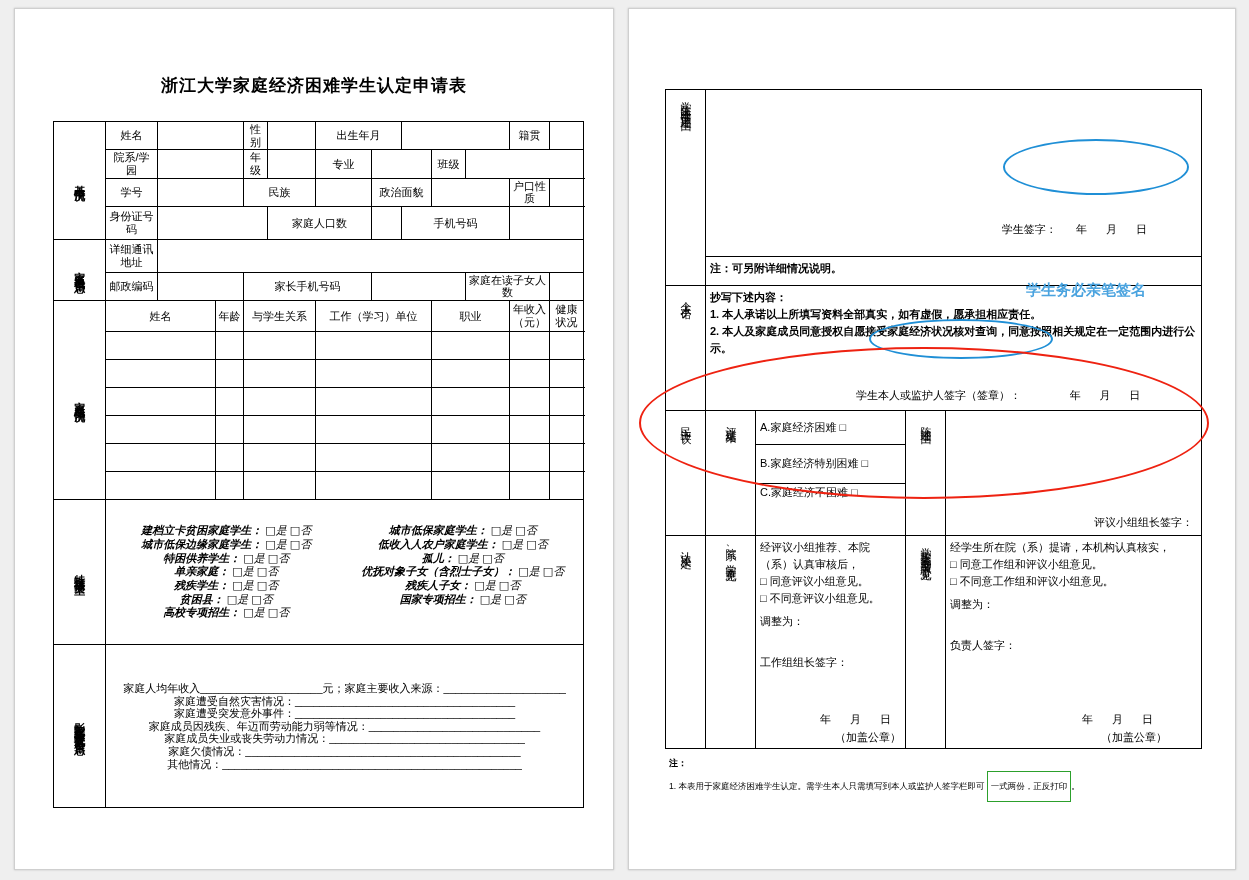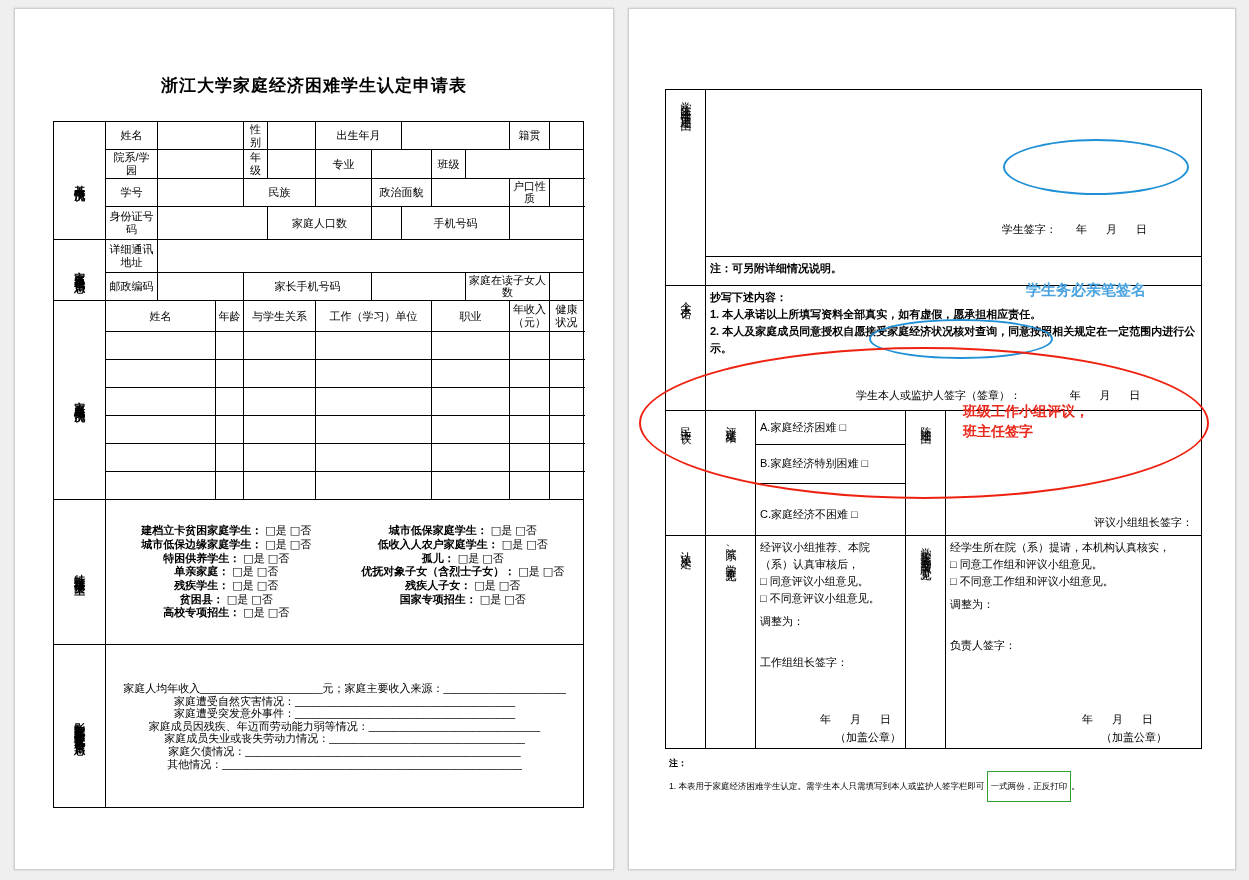--- a/index.html
+++ b/index.html
@@ -53,21 +53,21 @@
     writing-mode:vertical-rl;
     text-orientation:upright;
     letter-spacing:2px;
     margin:0 auto;
     display:inline-block;
   }
 
   
   .spec{font-size:10.5px;text-align:left;line-height:2.0;padding-left:4px;}
   .spec b{font-weight:bold;}
-  .col2{display:flex;}
+  .col2{display:flex;font-style:italic;}
   .col2 > div{width:50%;}
   .cb{font-family:"DejaVu Sans",sans-serif;}
 
   .lines{font-size:11px;text-align:left;line-height:2.3;padding-left:6px;}
 
   
   .rfrm{
     position:absolute;
     left:36px;top:80px;
     width:536px;
@@ -397,21 +397,21 @@
     <tr>
       <td class="rv" style="height:118px"><span>民主评议</span></td>
       <td class="rv"><span>评定结果</span></td>
       <td style="padding:0">
         <div style="height:33px;border-bottom:1px solid #000;display:flex;align-items:center;padding-left:4px">
               <span>A.家庭经济困难  □</span>
             </div>
         <div style="height:38px;border-bottom:1px solid #000;display:flex;align-items:center;padding-left:4px">
               <span>B.家庭经济特别困难  □</span>
             </div>
-        <div style="height:39px;display:flex;align-items:flex-end;padding-left:4px">
+        <div style="height:39px;display:flex;align-items:flex-start;padding-left:4px">
               <span>C.家庭经济不困难  □</span>
             </div>
       </td>
       <td class="rv"><span>陈述理由</span></td>
       <td style="position:relative">
         <div style="position:absolute;right:8px;bottom:4px">评议小组组长签字：</div>
       </td>
     </tr>
 
     <tr>
@@ -449,17 +449,13 @@
   </div>
 
   <div class="ellipse e-blue" style="left:374px;top:130px;width:182px;height:52px;"></div>
 
   <div class="ann-blue-text" style="left:384px;top:272px;margin-left:13px;">学生务必亲笔签名</div>
 
   <div class="ellipse e-blue" style="left:240px;top:310px;width:180px;height:36px;"></div>
 
   <div class="ellipse e-red" style="left:10px;top:338px;width:566px;height:148px;"></div>
 
-  <div class="ann-red-text" style="left:334px;top:392px;">
-    <div>班级工作小组评议，</div>
-    <div>班主任签字</div>
-  </div>
 </div>
 
 </body></html>

